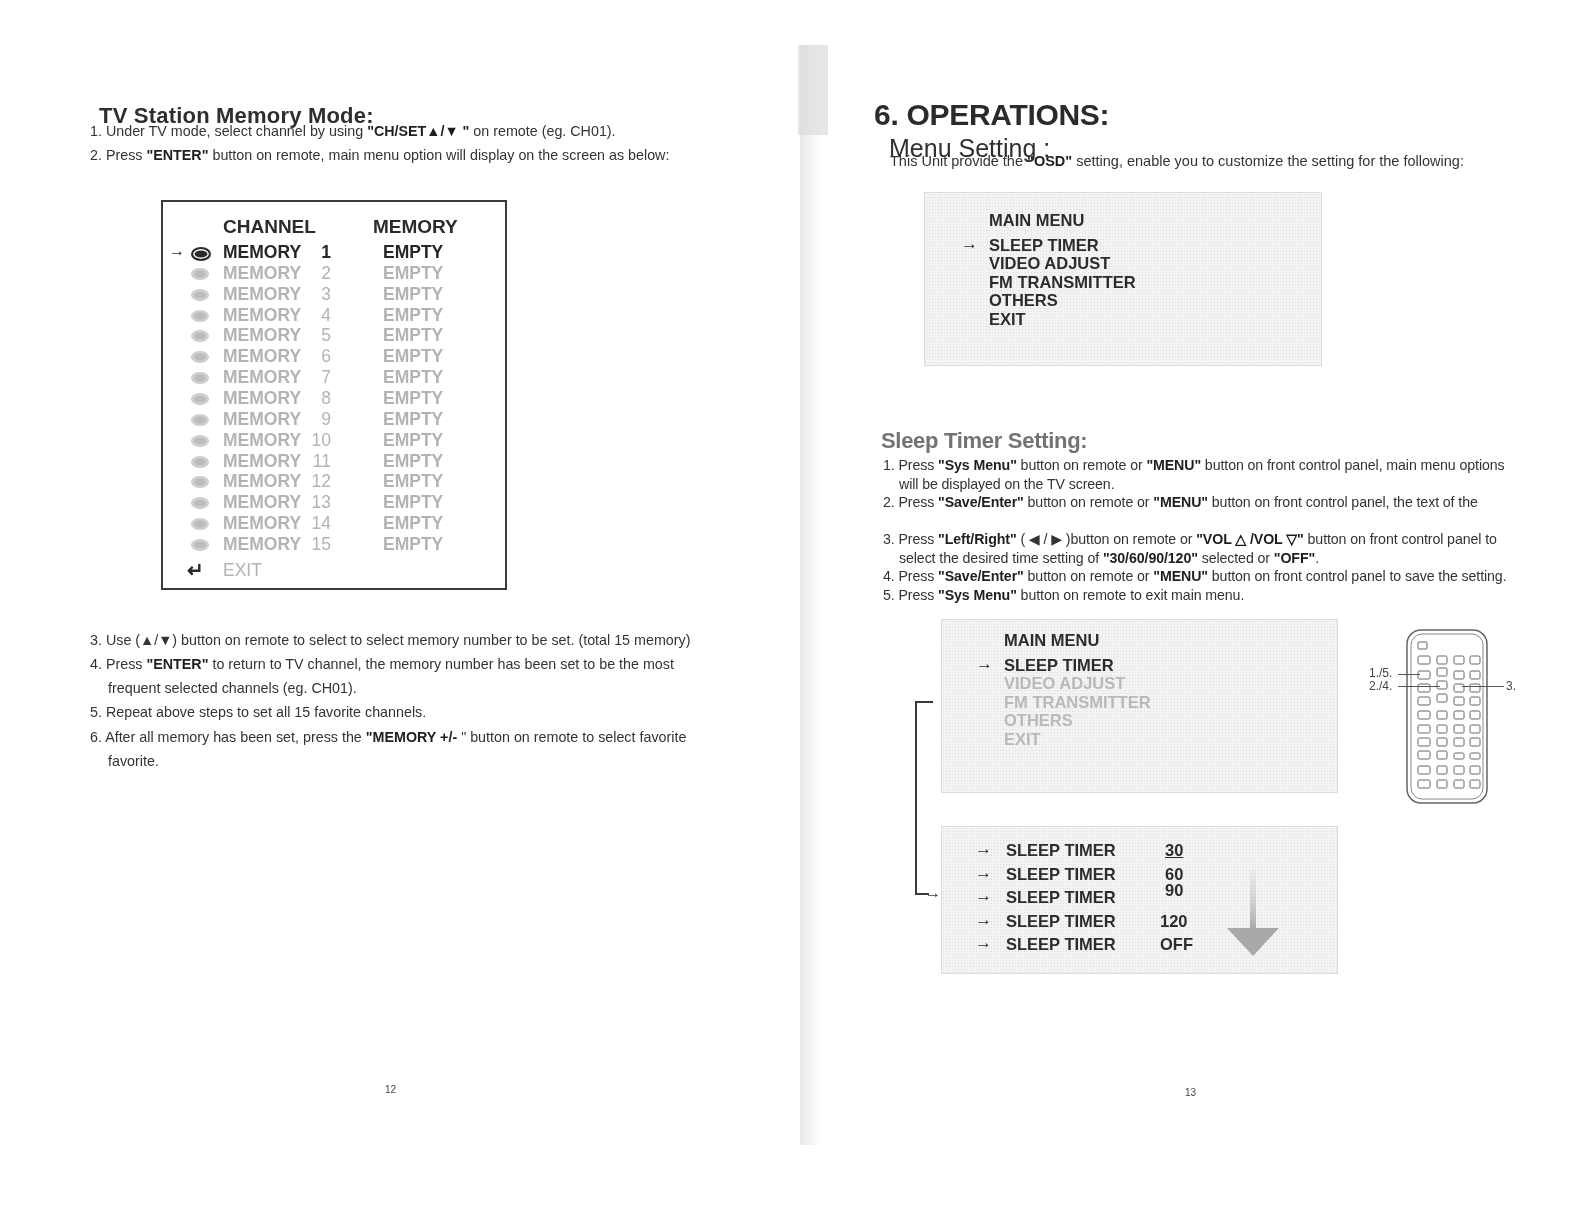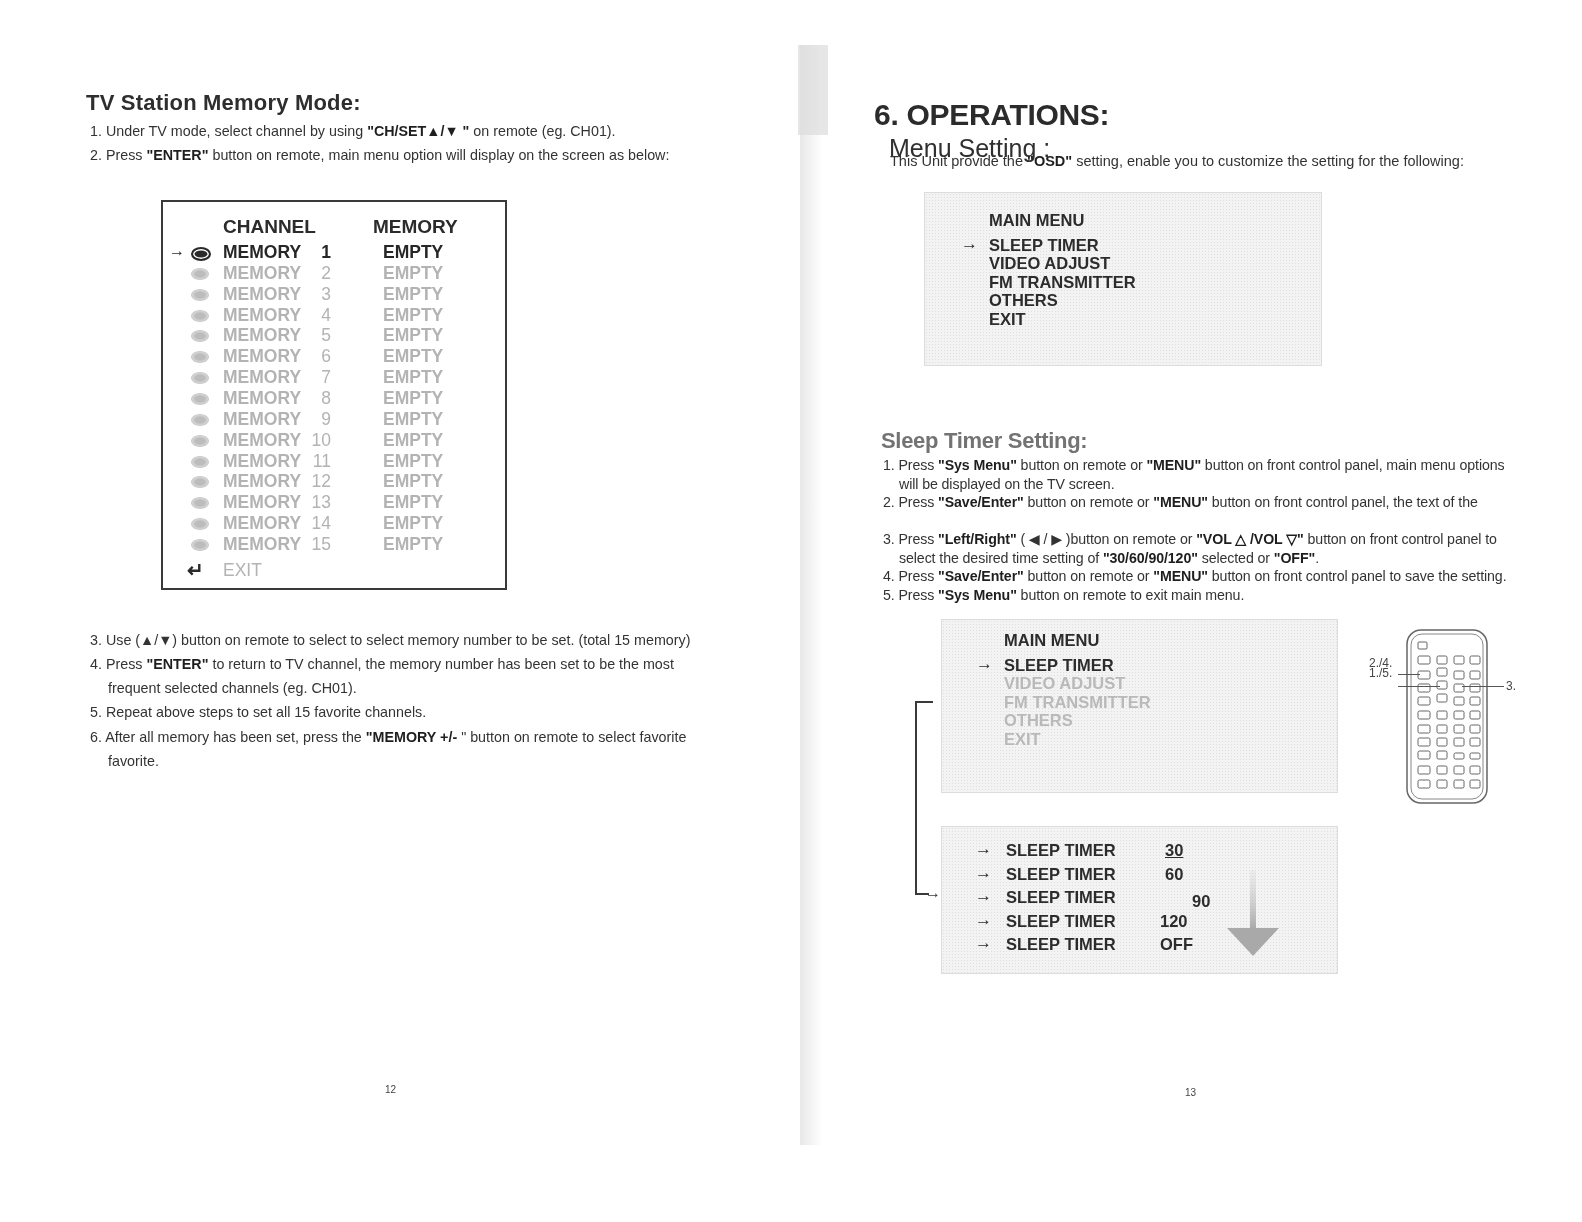--- a/index.html
+++ b/index.html
@@ -12,21 +12,21 @@
   b { color:#1e1e1e; }
 
   
   .gutter {
     left:800px; top:45px; width:22px; height:1100px;
     background:linear-gradient(to right, #e4e4e4 0%, #f4f4f4 60%, #ffffff 100%);
     opacity:0.85;
   }
   .gutter-top { left:798px; top:45px; width:30px; height:90px; background:#dcdcdc; opacity:0.7; }
 
-  h1.left-title { margin:0; font-size:22px; font-weight:bold; color:#2e2e2e; left:86px; top:90px; letter-spacing:0.2px; }
+  h1.left-title { margin:13px; font-size:22px; font-weight:bold; color:#2e2e2e; left:86px; top:90px; letter-spacing:0.2px; }
   .step { font-size:14.3px; color:#333; line-height:24px; }
   .step .ind { padding-left:18px; }
 
   
   .mem-box {
     left:161px; top:200px; width:346px; height:390px;
     border:2px solid #3a3a3a; box-sizing:border-box; background:#fff;
   }
   .mem-head { font-weight:bold; font-size:19px; color:#2b2b2b; }
   .mem-row { position:absolute; left:0; height:20.8px; width:100%; font-size:17.5px; font-weight:bold; }
@@ -274,21 +274,21 @@
 <div class="abs osd-panel" style="left:941px; top:826px; width:397px; height:148px;">
   <div id="sleep-rows">
       <div class="osd-arrow" style="left: 33px; top: 12px;">→</div>
       <div class="osd-line" style="left: 64px; top: 14px;">SLEEP TIMER</div>
       <div class="osd-line" style="left: 223px; top: 14px; text-decoration: underline;">30</div>
       <div class="osd-arrow" style="left: 33px; top: 35.5px;">→</div>
       <div class="osd-line" style="left: 64px; top: 37.5px;">SLEEP TIMER</div>
       <div class="osd-line" style="left: 223px; top: 37.5px;">60</div>
       <div class="osd-arrow" style="left: 33px; top: 59px;">→</div>
       <div class="osd-line" style="left: 64px; top: 61px;">SLEEP TIMER</div>
-      <div class="osd-line" style="left: 223px; top: 65px; margin-left: 27px;">90</div>
+      <div class="osd-line" style="left: 223px; top: 54px;">90</div>
       <div class="osd-arrow" style="left: 33px; top: 82.5px;">→</div>
       <div class="osd-line" style="left: 64px; top: 84.5px;">SLEEP TIMER</div>
       <div class="osd-line" style="left: 218px; top: 84.5px;">120</div>
       <div class="osd-arrow" style="left: 33px; top: 106px;">→</div>
       <div class="osd-line" style="left: 64px; top: 108px;">SLEEP TIMER</div>
       <div class="osd-line" style="left: 218px; top: 108px;">OFF</div>
     </div>
 </div>
 <svg class="abs big-down-arrow" viewBox="0 0 56 90">
   <defs>
@@ -343,18 +343,18 @@
       <rect x="50" y="138" width="10" height="8" rx="1.5"></rect>
       <rect x="66" y="138" width="10" height="8" rx="1.5"></rect>
     <rect x="14" y="152" width="12" height="8" rx="1.5"></rect>
       <rect x="33" y="152" width="10" height="8" rx="1.5"></rect>
       <rect x="50" y="152" width="10" height="8" rx="1.5"></rect>
       <rect x="66" y="152" width="10" height="8" rx="1.5"></rect>
   </g>
 </svg>
 <div class="abs remote-label" style="left:1369px; top:666px;">1./5.</div>
 <div class="abs remote-line" style="left:1398px; top:674px; width:22px;"></div>
-<div class="abs remote-label" style="left:1369px; top:656px;">2./4.</div>
+<div class="abs remote-label" style="left:1369px; top:679px;">2./4.</div>
 <div class="abs remote-line" style="left:1398px; top:686px; width:42px;"></div>
 <div class="abs remote-line" style="left:1462px; top:686px; width:42px;"></div>
 <div class="abs remote-label" style="left:1506px; top:679px;">3.</div>
 
 <div class="abs page-num" style="left:1185px; top:1087px;">13</div>
 
 </body></html>

